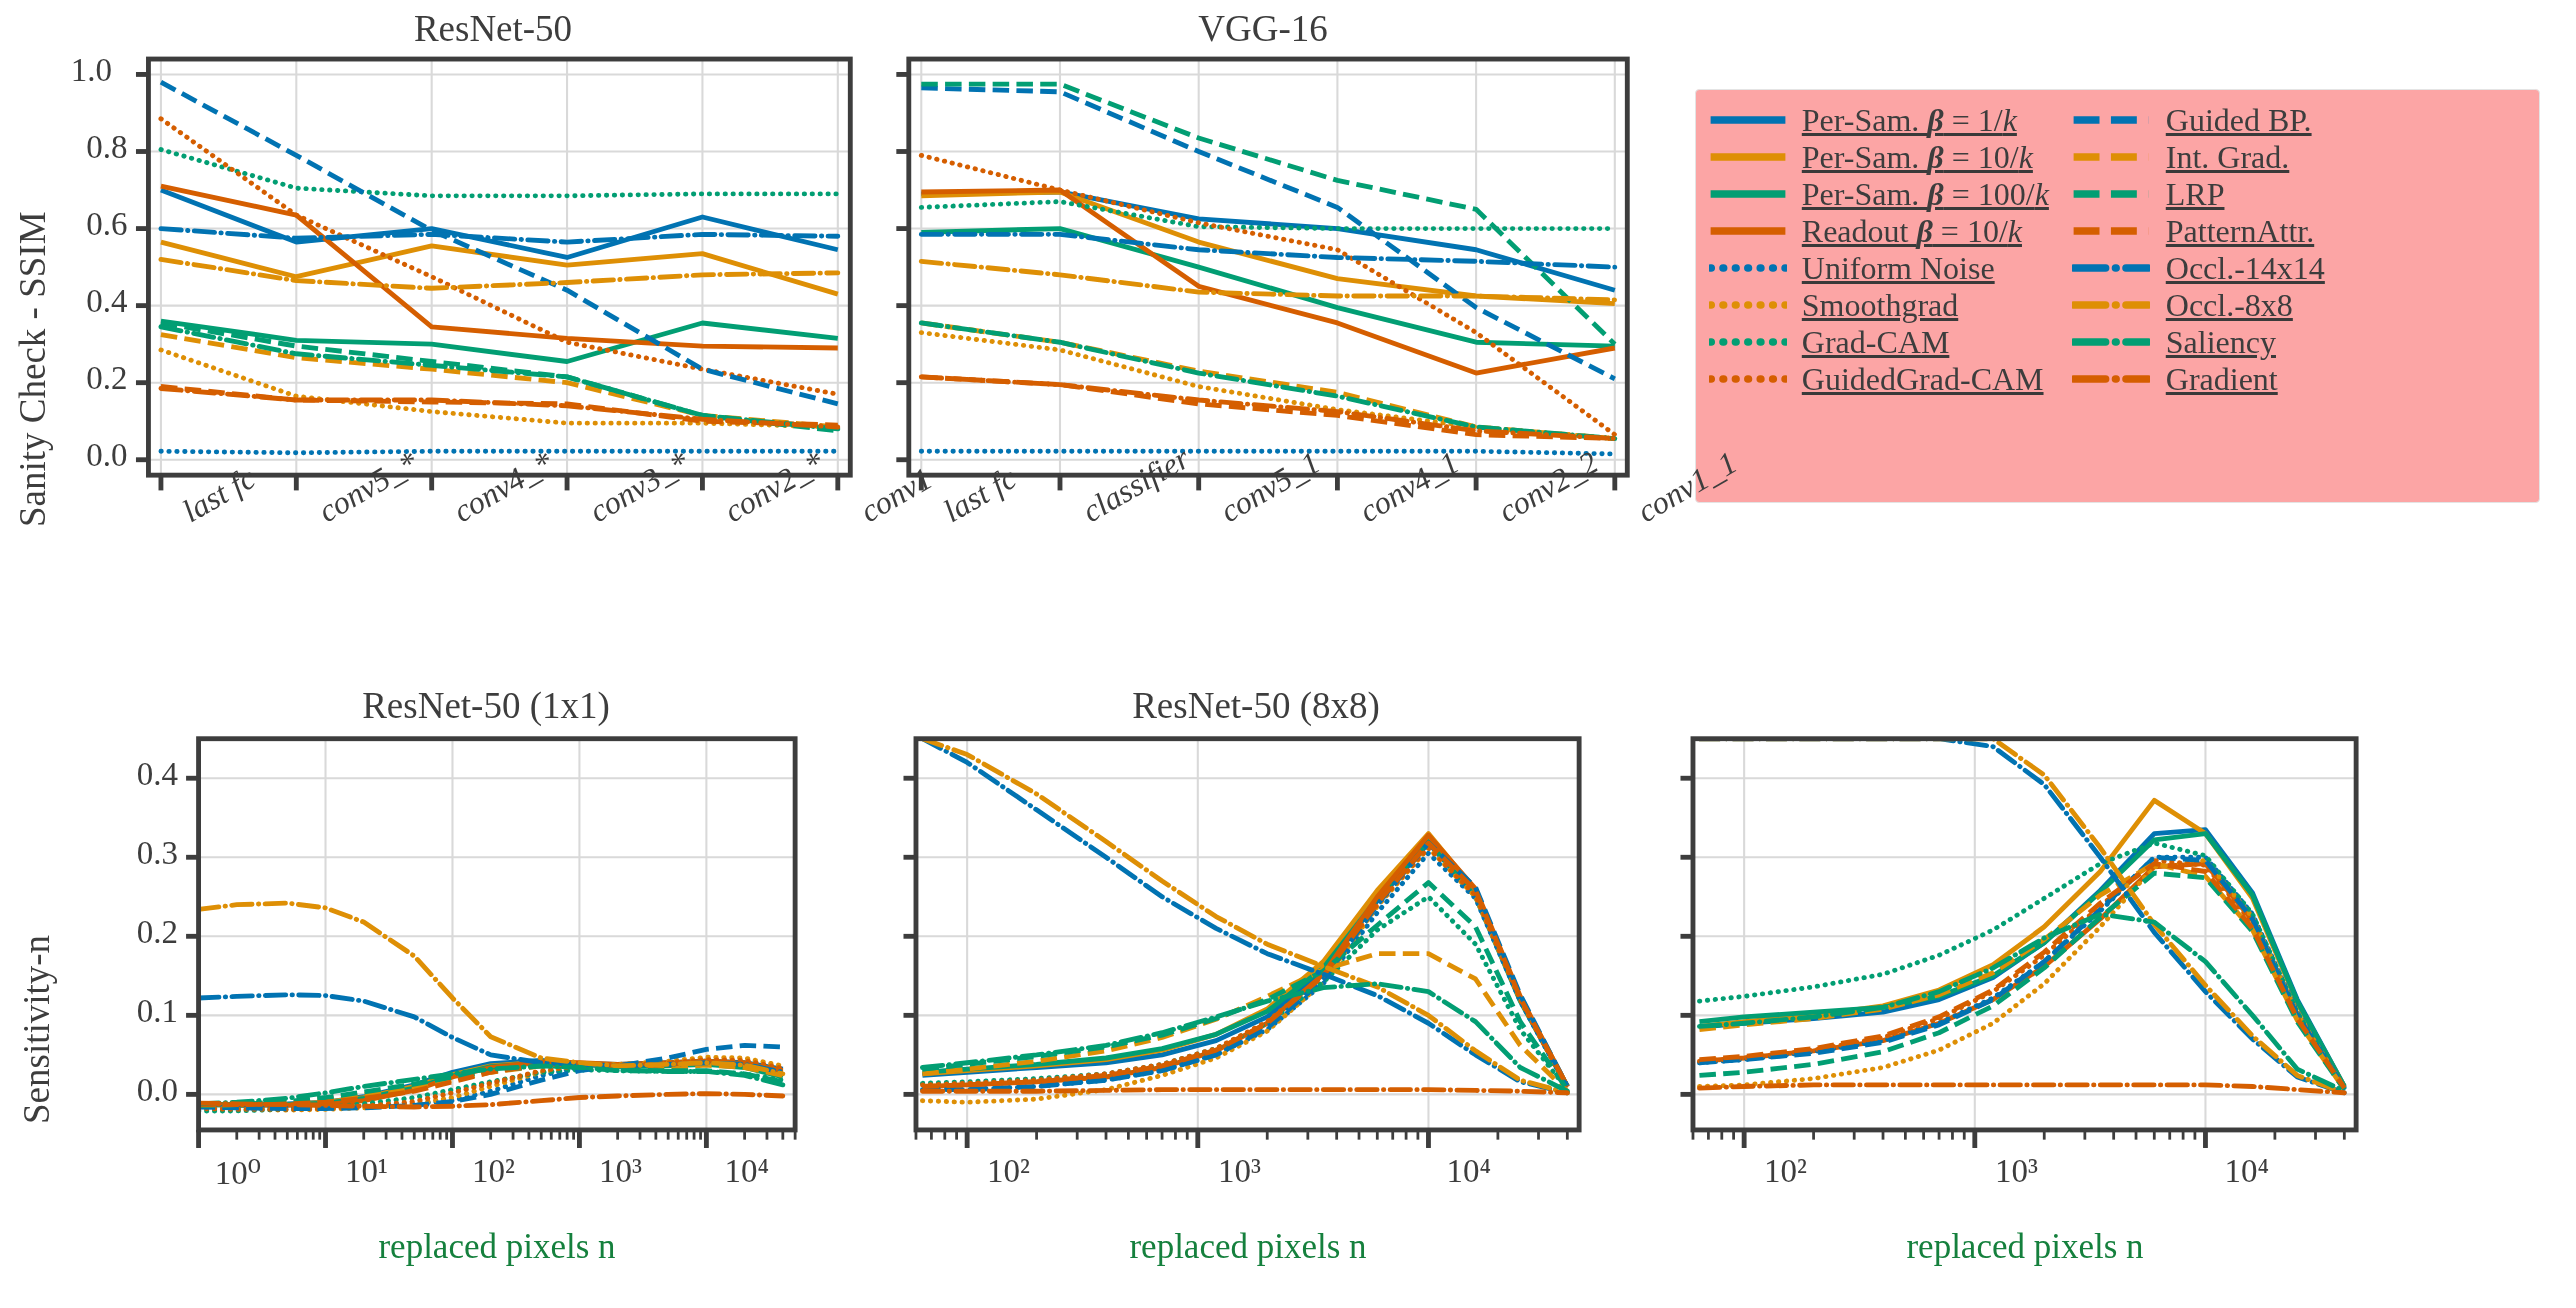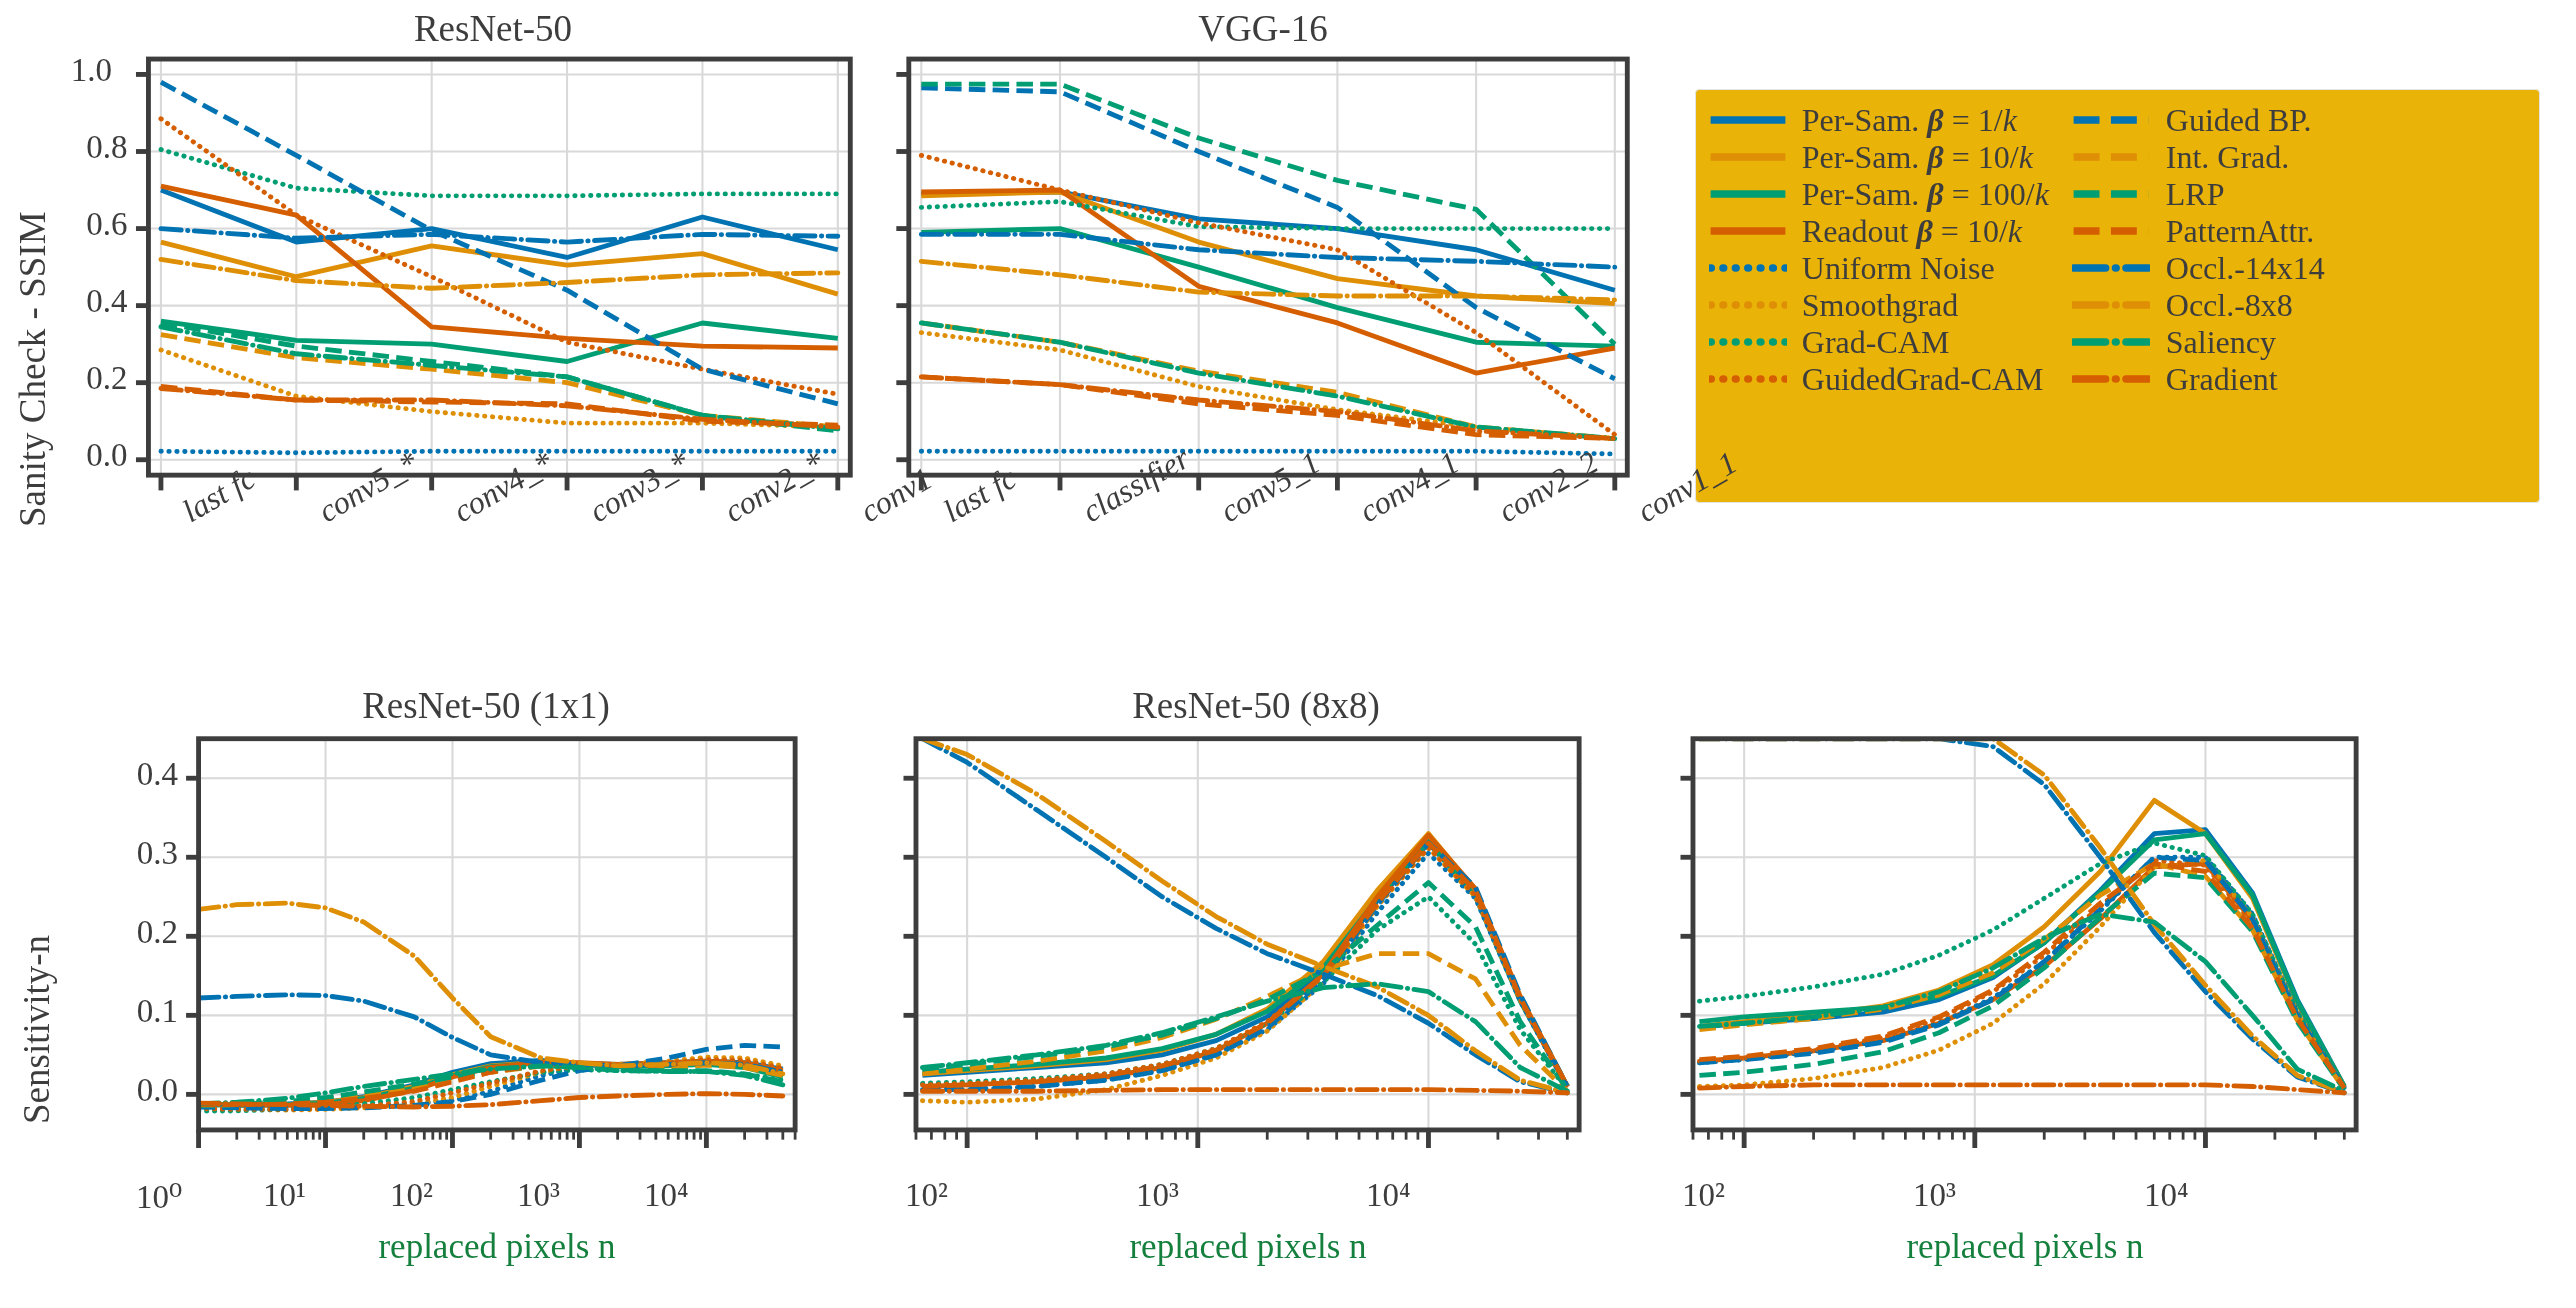--- a/index.html
+++ b/index.html
@@ -10,24 +10,24 @@
   svg{display:block;}
   .panel{position:absolute;}
   .ptitle{position:absolute;text-align:center;font-size:37px;color:#3d3d3d;
           white-space:nowrap;font-family:"Liberation Serif",serif;}
   .ylabel{position:absolute;font-size:37px;color:#3d3d3d;white-space:nowrap;
           transform-origin:0 0;transform:rotate(-90deg);}
   .xlabel{position:absolute;font-size:35px;color:#15803d;text-align:center;white-space:nowrap;}
   .ytick{position:absolute;font-size:33px;color:#3d3d3d;text-align:right;white-space:nowrap;}
   .xtickrot{position:absolute;font-size:32px;color:#3d3d3d;white-space:nowrap;
             font-style:italic;transform-origin:100% 0;transform:rotate(-30deg);text-align:right;}
-  .xticklog{position:absolute;font-size:33px;color:#3d3d3d;white-space:nowrap;text-align:left;margin-top:24px;}
+  .xticklog{position:absolute;font-size:33px;color:#3d3d3d;white-space:nowrap;text-align:right;}
   
-  .legend{position:absolute;border:1.4px solid #e4e4e4;border-radius:4.2px;background:#eab308;
-          box-sizing:border-box;}
+  .legend{position:absolute;border:1.4px solid #e4e4e4;border-radius:4.2px;background:#fca5a5;
+          box-sizing:border-box;text-decoration:underline;}
   .legcols{display:flex;height:100%;box-sizing:border-box;padding:11px 12.5px 7px 12.5px;gap:23.6px;}
   .legcol{display:flex;flex-direction:column;justify-content:flex-start;}
   .legrow{display:flex;align-items:center;height:37px;}
   .legswatch{width:78px;height:18px;flex:none;margin-right:15.3px;}
   .leglab{font-size:32px;color:#3d3d3d;white-space:nowrap;line-height:1;
           font-family:"Liberation Serif",serif;}
   .leglab i{font-style:italic;}
   .leglab b{font-style:italic;font-weight:bold;}
 </style>
 </head>

